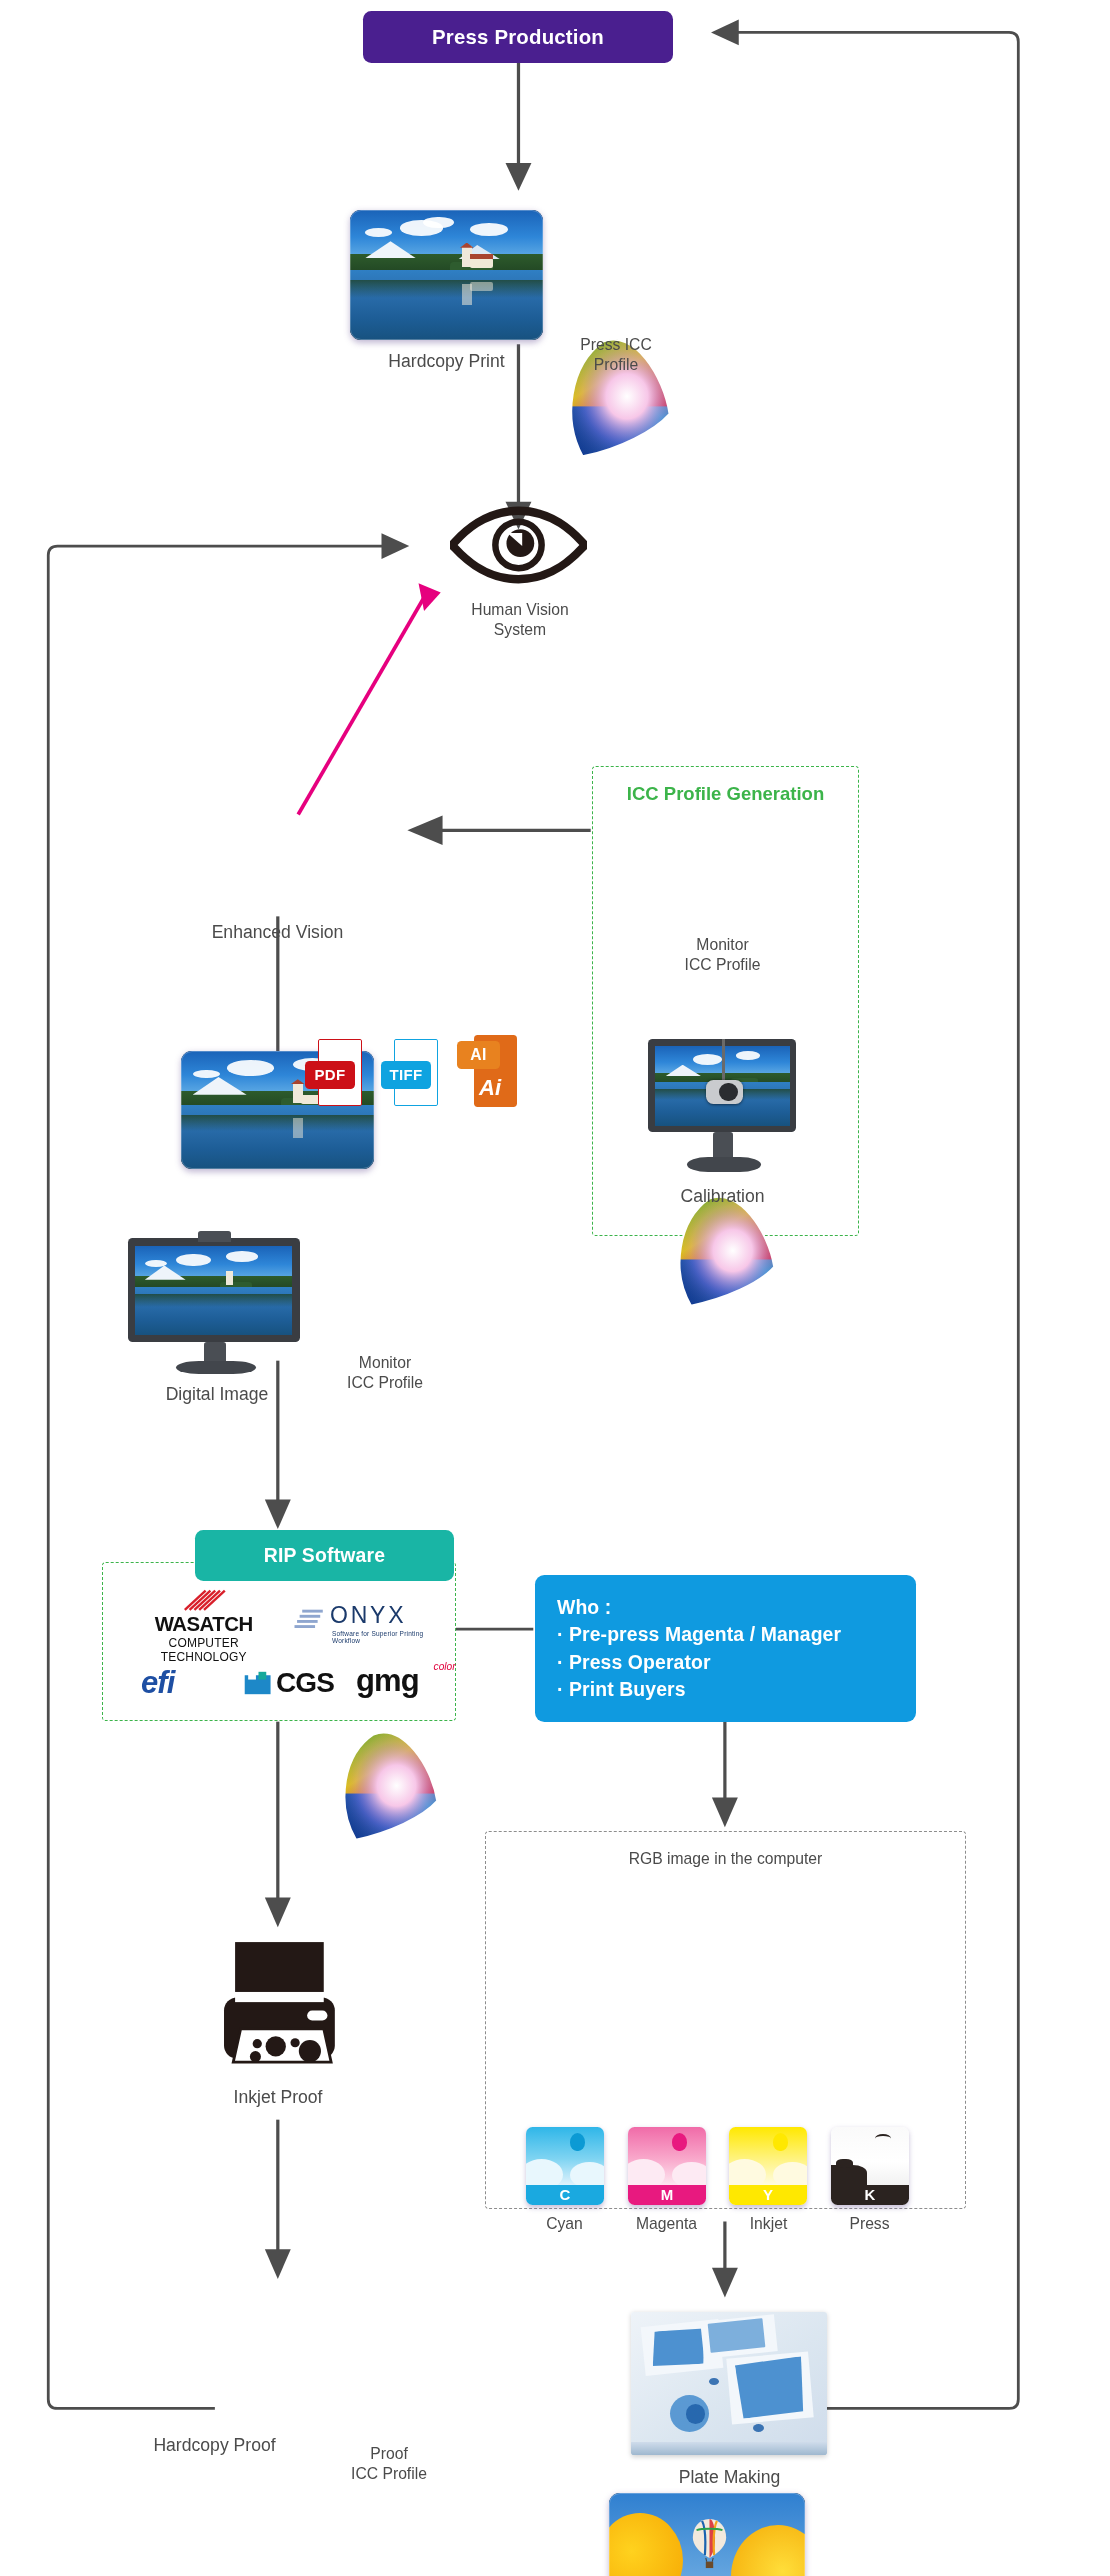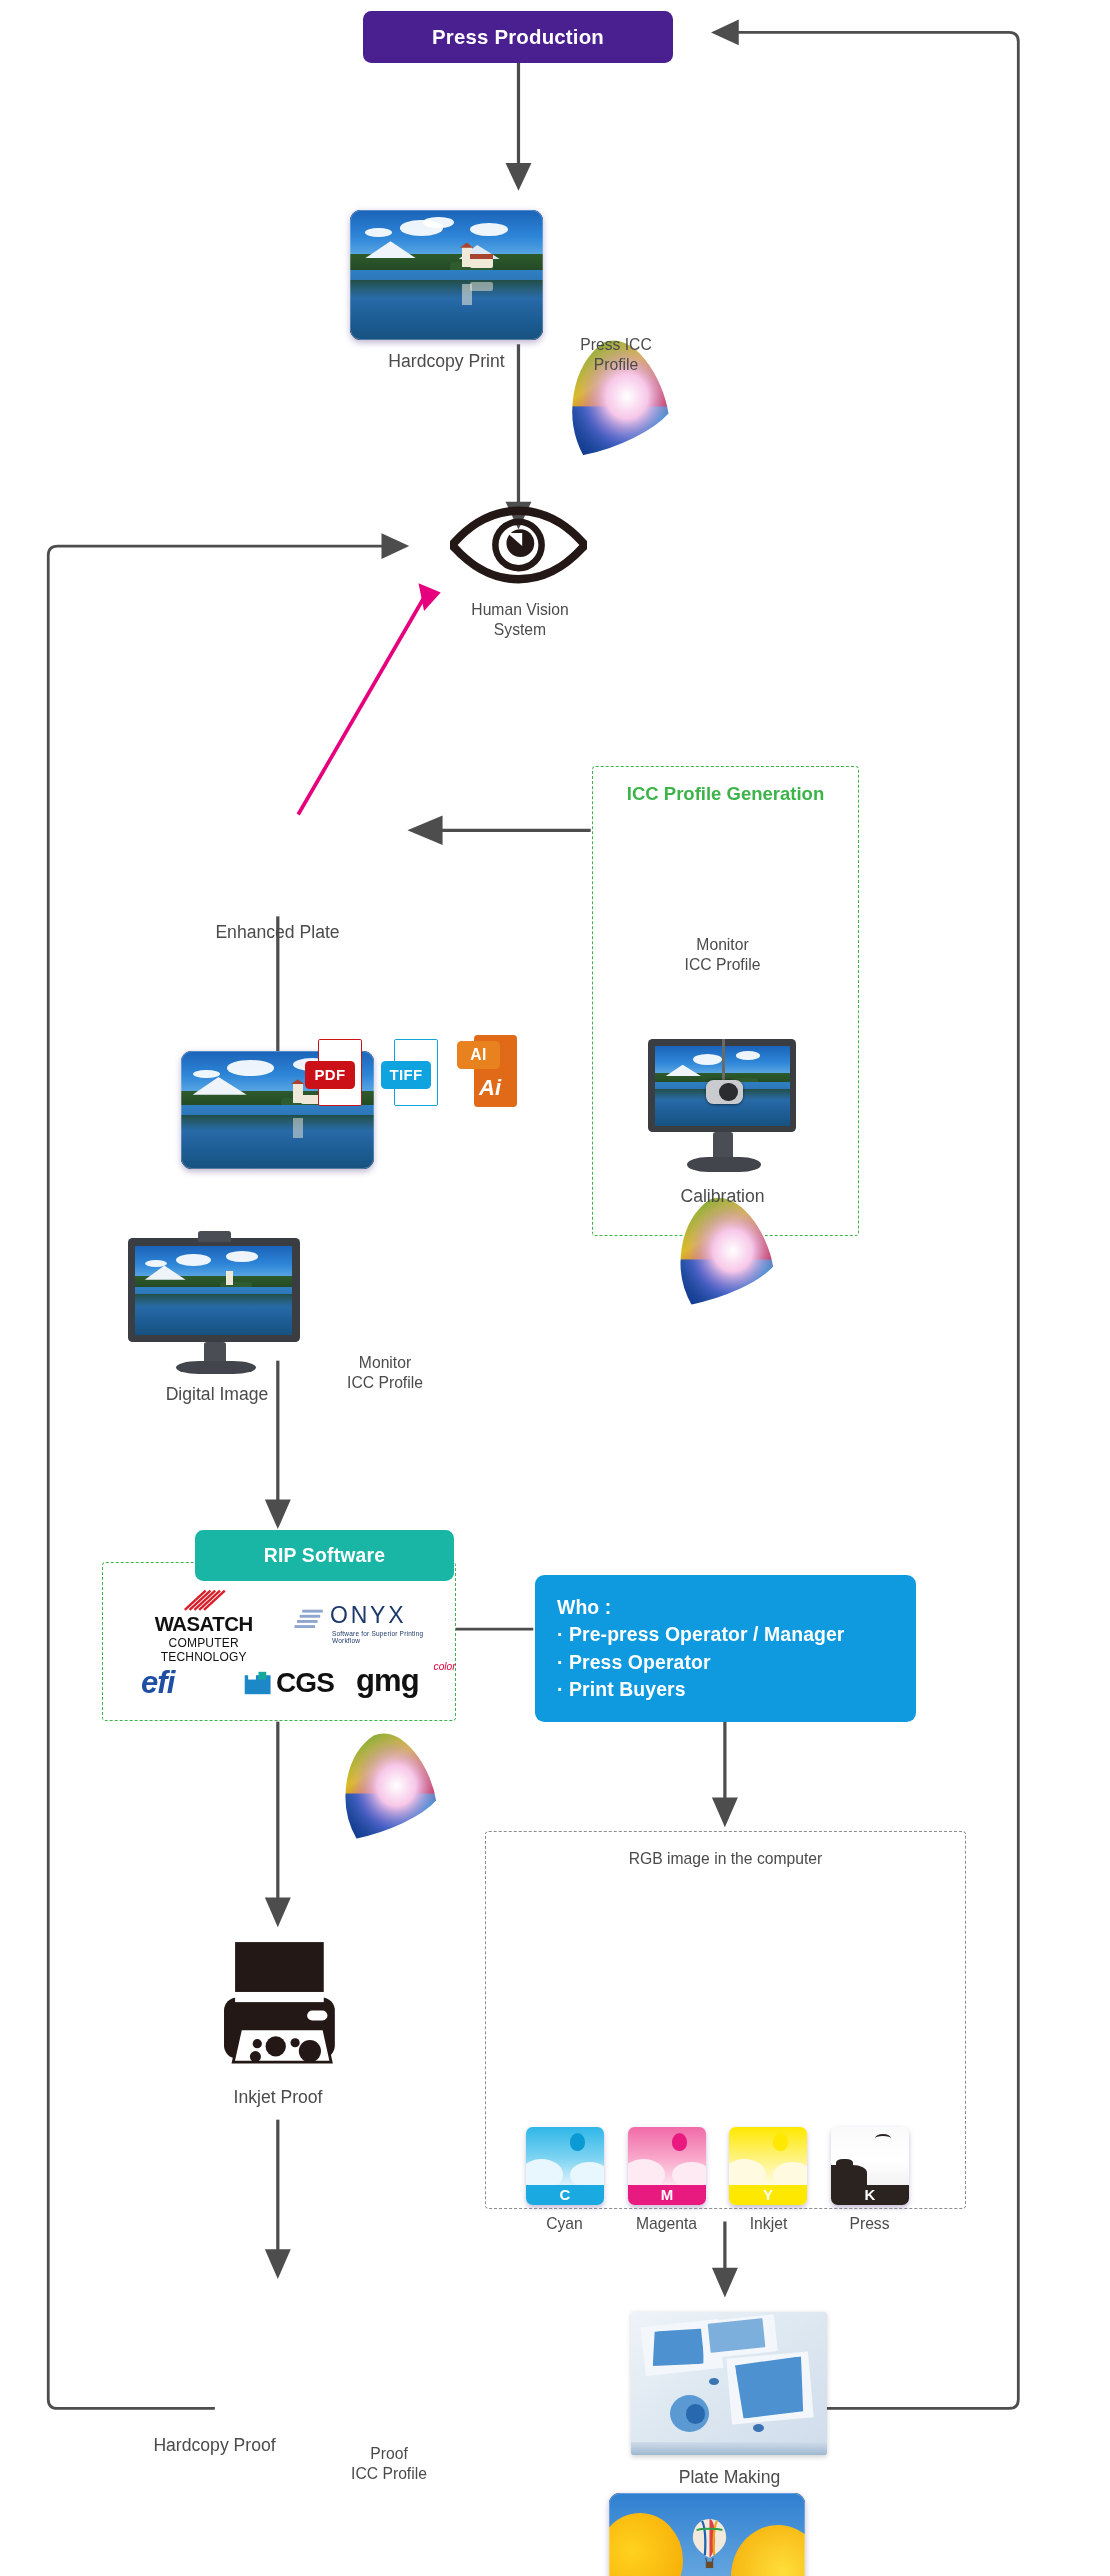--- a/index.html
+++ b/index.html
@@ -247,21 +247,21 @@
         clip-path:polygon(48% 0,100% 100%,0 100%);background:#eef4fa;"></div>
       <div class="isle" style="left:52%;top:40%;width:22%;height:11%;background:#2e5c2f;border-radius:3.7px;"></div>
       <div class="tower" style="left:58%;top:27%;width:5%;height:17%;"></div>
       <div class="roof" style="left:57%;top:24%;width:7%;height:4%;clip-path:polygon(50% 0,100% 100%,0 100%);"></div>
       <div class="isle" style="left:62%;top:37%;width:12%;height:8%;background:#f0e9d8;"></div>
       <div class="water"></div>
       <div class="refl"></div>
       <div class="tower" style="left:58%;top:57%;width:5%;height:17%;background:rgba(239,233,218,.5);"></div>
     </div>
   </div>
-  <div class="abs cap" style="left:181px;top:921px;width:193px;">Enhanced Plate</div>
+  <div class="abs cap" style="left:181px;top:921px;width:193px;">Enhanced Vision</div>
 
   <div class="abs dashbox" style="left:592px;top:766px;width:267px;height:470px;"></div>
   <div class="abs" style="left:592px;top:783px;width:267px;text-align:center;
        color:#3cb44a;font-weight:bold;font-size:18.5px;">ICC Profile Generation</div>
 
   <div class="abs gamut" style="left:665px;top:815px;width:113px;height:120px;">
     <svg viewBox="0 0 122 130" width="113" height="120">
       <defs>
         <clipPath id="cg2">
           <path d="M28,122 C6,84 14,30 48,6 C80,-6 112,42 118,80 C102,98 66,114 28,122 Z"></path>
@@ -417,21 +417,21 @@
     </div>
 
     <div class="abs" style="left:243px;top:76px;width:96px;height:43px;">
       <div style="font-size:31px;font-weight:bold;color:#111;letter-spacing:-0.9px;">gmg</div>
       <div style="position:absolute;right:-3.7px;top:-1.9px;font-size:10.2px;font-style:italic;color:#e0003c;">color</div>
     </div>
   </div>
 
   <div class="abs whobox" style="left:535px;top:1575px;width:381px;">
     <div>Who :</div>
-    <div>· Pre-press Operator / Manager</div>
+    <div>· Pre-press Magenta / Manager</div>
     <div>· Press Operator</div>
     <div>· Print Buyers</div>
   </div>
 
   <div class="abs" style="left:200px;top:1940px;width:157px;height:139px;">
     <svg viewBox="0 0 170 150" width="157" height="139">
       <rect x="38" y="2" width="96" height="54" fill="#231815"></rect>
       <rect x="26" y="62" width="120" height="66" rx="14" fill="#231815"></rect>
       <rect x="38" y="58" width="96" height="9" fill="#ffffff"></rect>
       <rect x="116" y="76" width="22" height="11" rx="5.5" fill="#ffffff"></rect>

